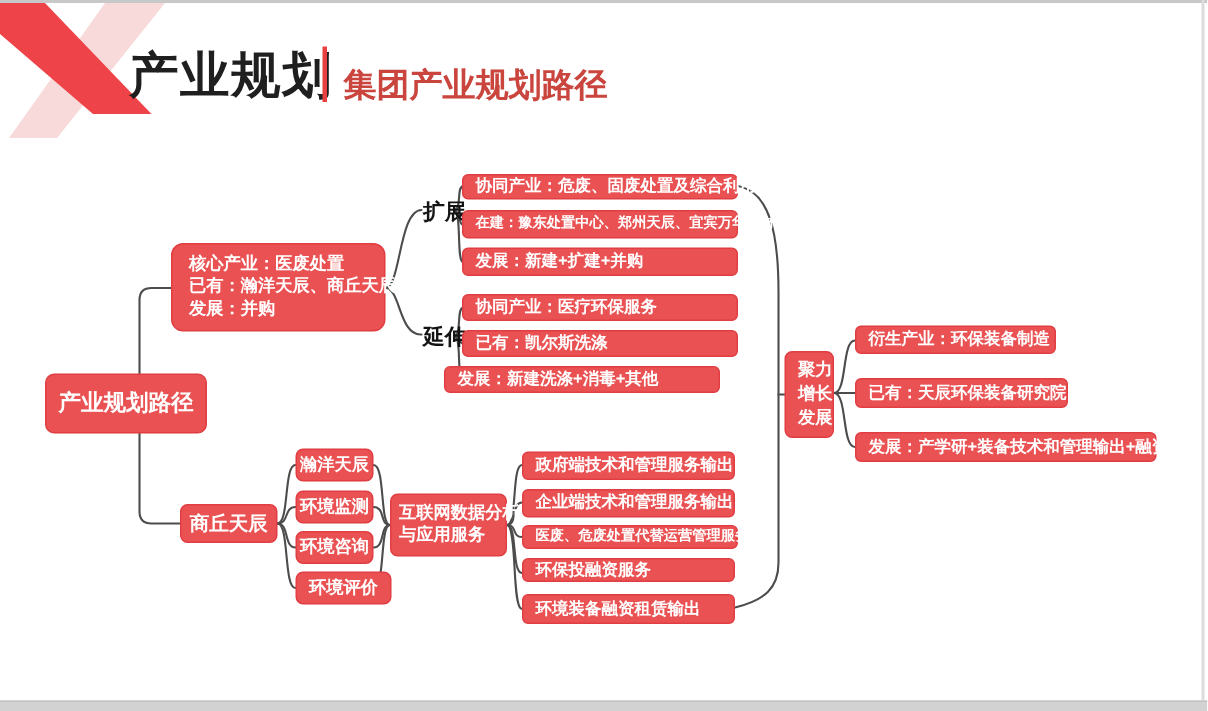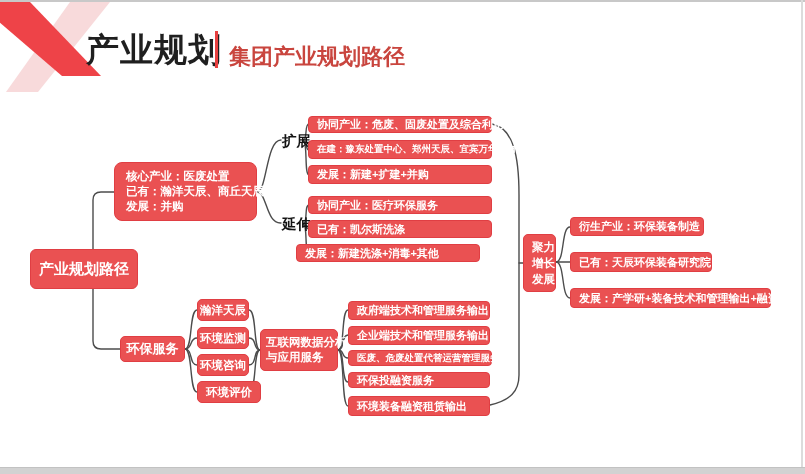--- a/index.html
+++ b/index.html
@@ -91,21 +91,21 @@
   <div class="branch-label" style="left:282px;top:215px;">延伸</div>
 
   <div class="node pad" style="left:308px;top:116px;width:184px;height:17px;font-size:11px;border-radius:4px;">协同产业：危废、固废处置及综合利用</div>
   <div class="node pad" style="left:308px;top:140px;width:184px;height:19px;font-size:9.5px;border-radius:4px;">在建：豫东处置中心、郑州天辰、宜宾万华板材</div>
   <div class="node pad" style="left:308px;top:165px;width:184px;height:19px;font-size:11px;border-radius:4px;">发展：新建+扩建+并购</div>
 
   <div class="node pad" style="left:308px;top:220px;width:184px;height:18px;font-size:11px;border-radius:4px;">已有：凯尔斯洗涤</div>
   <div class="node pad" style="left:308px;top:196px;width:184px;height:18px;font-size:11px;border-radius:4px;">协同产业：医疗环保服务</div>
   <div class="node pad" style="left:296px;top:244px;width:184px;height:18px;font-size:11px;border-radius:4px;">发展：新建洗涤+消毒+其他</div>
 
-  <div class="node center" style="left:120px;top:336px;width:65px;height:26px;font-size:13px;">环保服务</div>
+  <div class="node center" style="left:120px;top:336px;width:65px;height:26px;font-size:13px;">商丘天辰</div>
 
   <div class="node center" style="left:197px;top:299px;width:52px;height:22px;font-size:11.5px;">瀚洋天辰</div>
   <div class="node center" style="left:197px;top:327px;width:52px;height:22px;font-size:11.5px;">环境监测</div>
   <div class="node center" style="left:197px;top:354px;width:52px;height:22px;font-size:11.5px;">环境咨询</div>
   <div class="node center" style="left:197px;top:381px;width:64px;height:22px;font-size:11.5px;">环境评价</div>
 
   <div class="node multi" style="left:260px;top:329px;width:78px;height:42px;font-size:11.5px;padding-left:5px;">
     <span>互联网数据分析</span>
     <span>与应用服务</span>
   </div>

